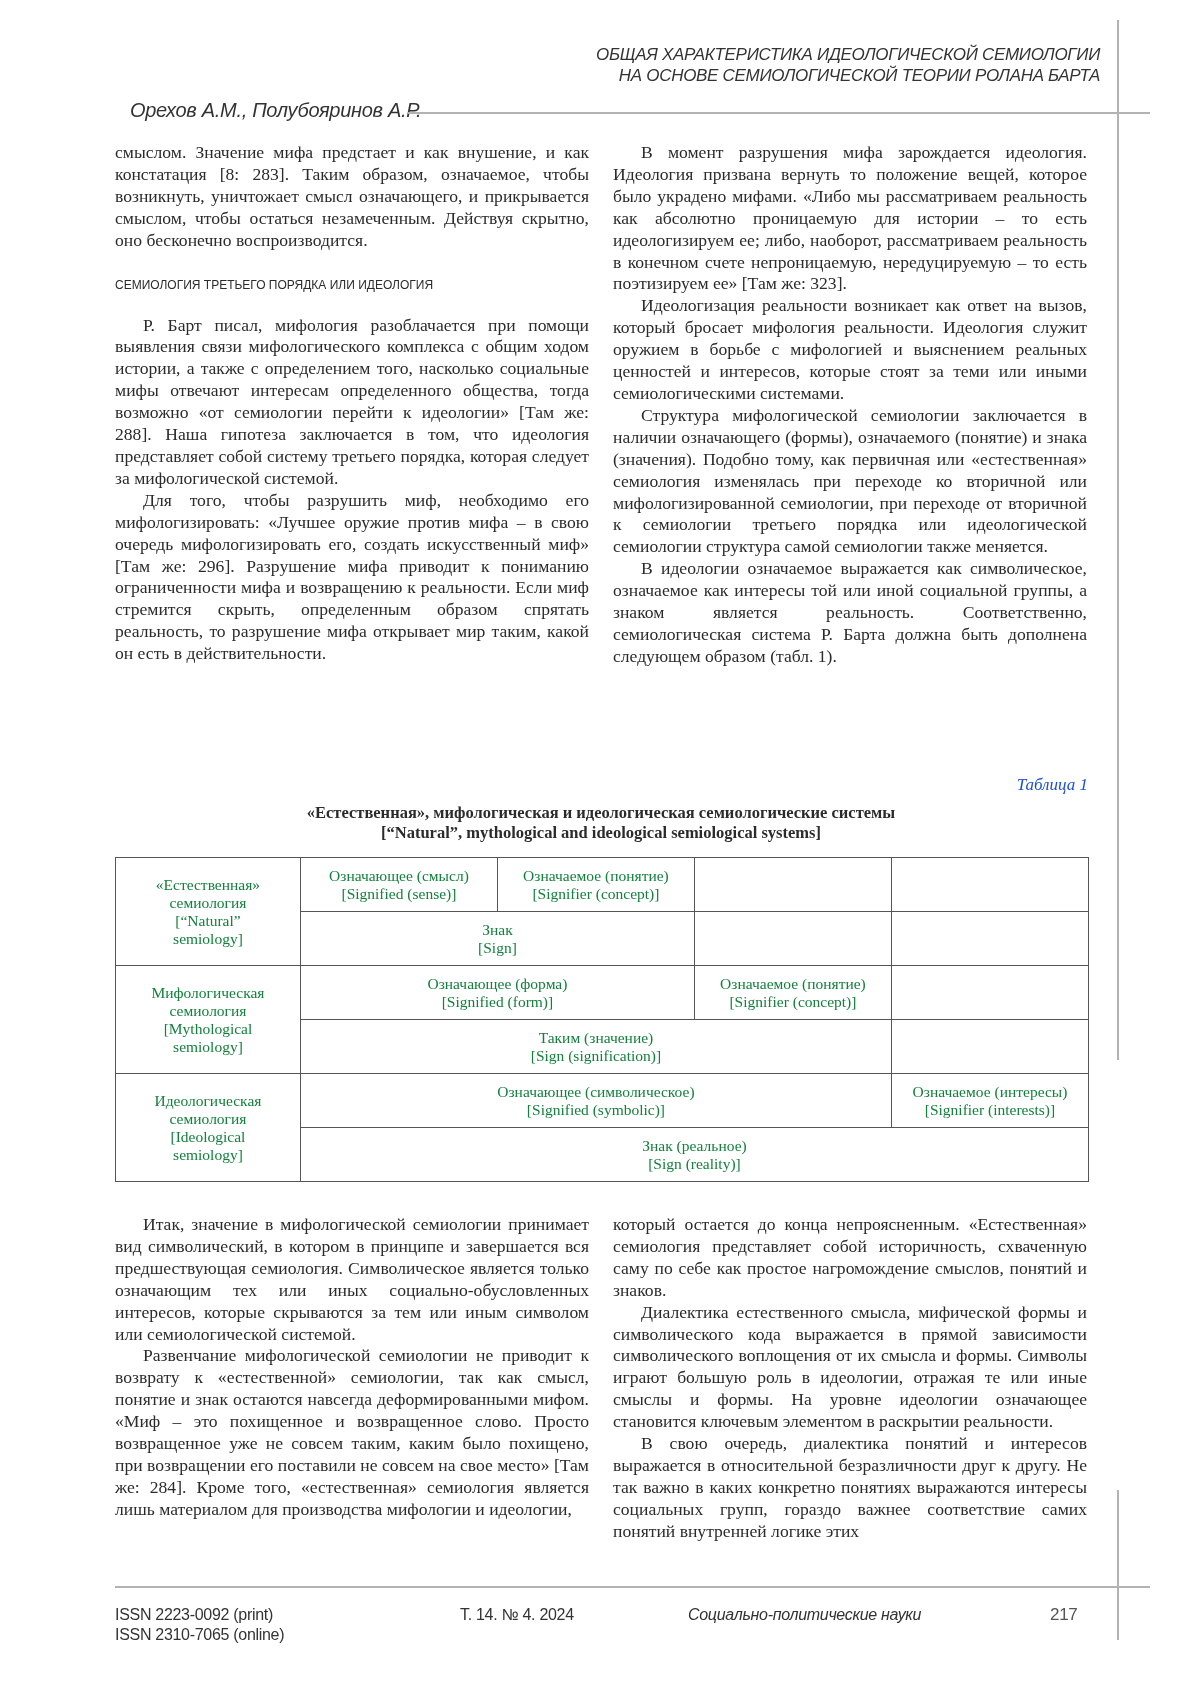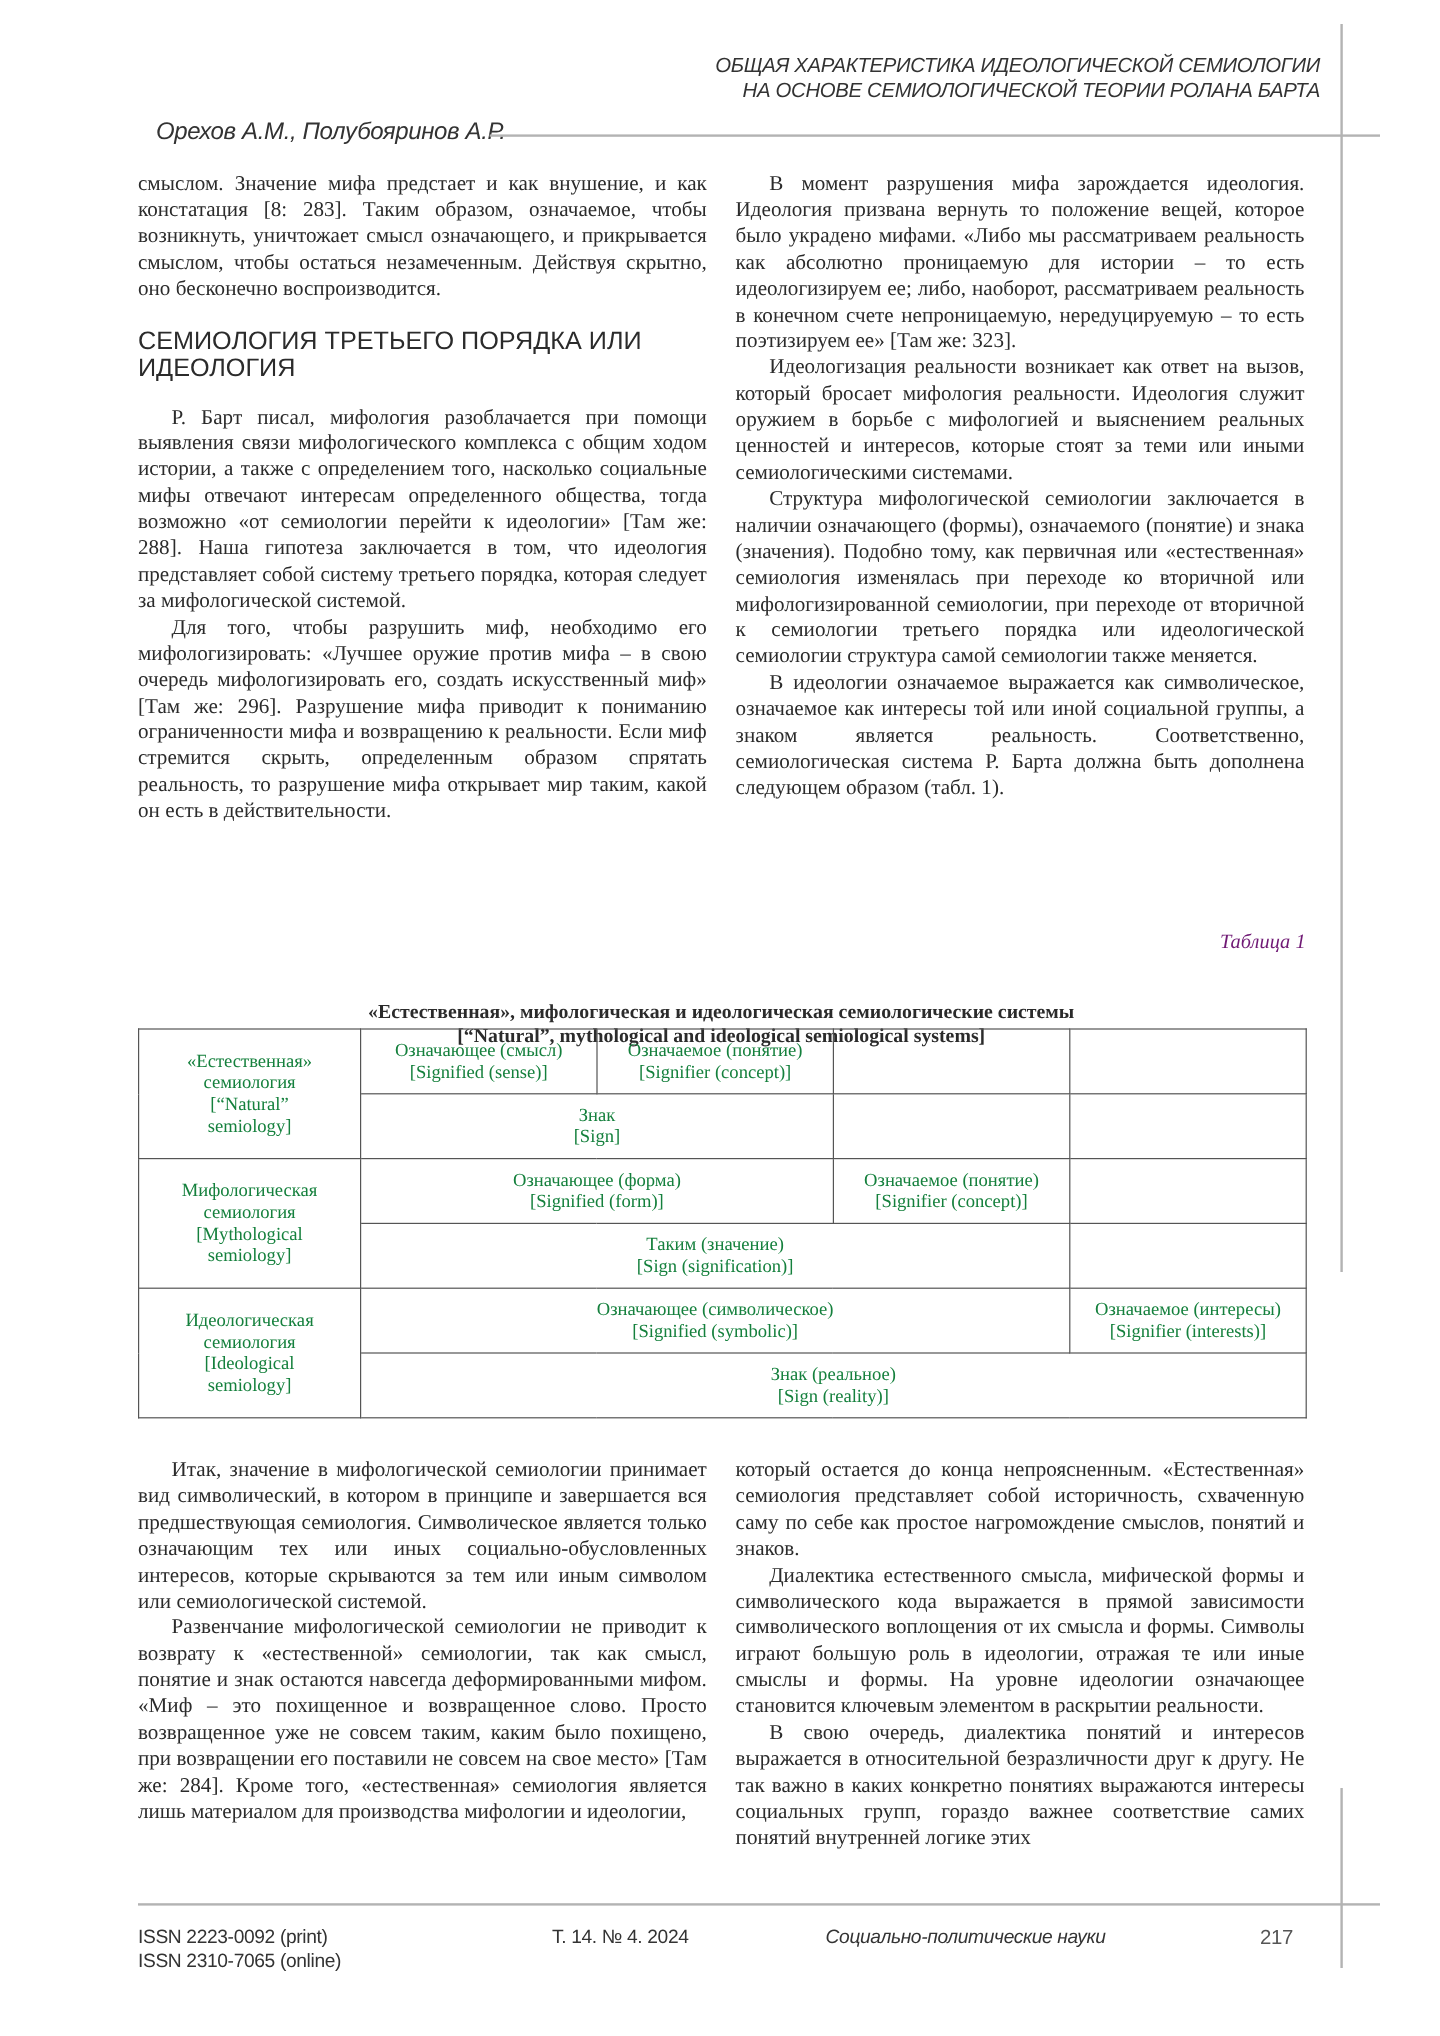--- a/index.html
+++ b/index.html
@@ -17,28 +17,28 @@
 
   
   .col { position: absolute; font-family: "Liberation Serif", "DejaVu Serif", serif; font-size: 17.6px;
     line-height: 21.9px; text-align: justify; color: #2b2b2b; hyphens: manual; }
   .col p { margin: 0; text-indent: 0; }
   .col p.ind { text-indent: 28px; }
   .col-l1 { left: 115px; top: 142px; width: 474px; }
   .col-r1 { left: 613px; top: 142px; width: 474px; }
   .col-l2 { left: 115px; top: 1214px; width: 474px; }
   .col-r2 { left: 613px; top: 1214px; width: 474px; }
-  .section-heading { font-family: "Liberation Sans", "DejaVu Sans", sans-serif; font-size: 21px;
+  .section-heading { font-family: "Liberation Sans", "DejaVu Sans", sans-serif; font-size: 12px;
     margin: 22px 0 19px 0 !important; letter-spacing: 0; text-align: left; color: #2b2b2b; line-height: 22px; }
 
   
   .table-label { position: absolute; right: 112px; top: 775px; font-family: "Liberation Serif", serif;
-    font-style: italic; font-size: 17px; color: #701a75; }
+    font-style: italic; font-size: 17px; color: #1d4ed8; }
   .table-caption { position: absolute; left: 115px; width: 972px; top: 803px; text-align: center;
-    font-family: "Liberation Serif", serif; font-weight: bold; font-size: 16.5px; line-height: 20px; color: #2b2b2b; margin-top: 30px; }
+    font-family: "Liberation Serif", serif; font-weight: bold; font-size: 16.5px; line-height: 20px; color: #2b2b2b; }
   table.sem { position: absolute; left: 115px; top: 857px; width: 974px; border-collapse: collapse;
     font-family: "Liberation Serif", serif; font-size: 15.5px; line-height: 18px; color: #15803d; }
   table.sem td { border: 1.5px solid #555; text-align: center; vertical-align: middle; padding: 4px 4px; }
   table.sem col.c0 { width: 184px; }
   table.sem col.c1 { width: 196px; }
   table.sem col.c2 { width: 196px; }
   table.sem col.c3 { width: 196px; }
   table.sem col.c4 { width: 196px; }
   table.sem tr.r-a td { height: 45px; }
   table.sem tr.r-b td { height: 45px; }

